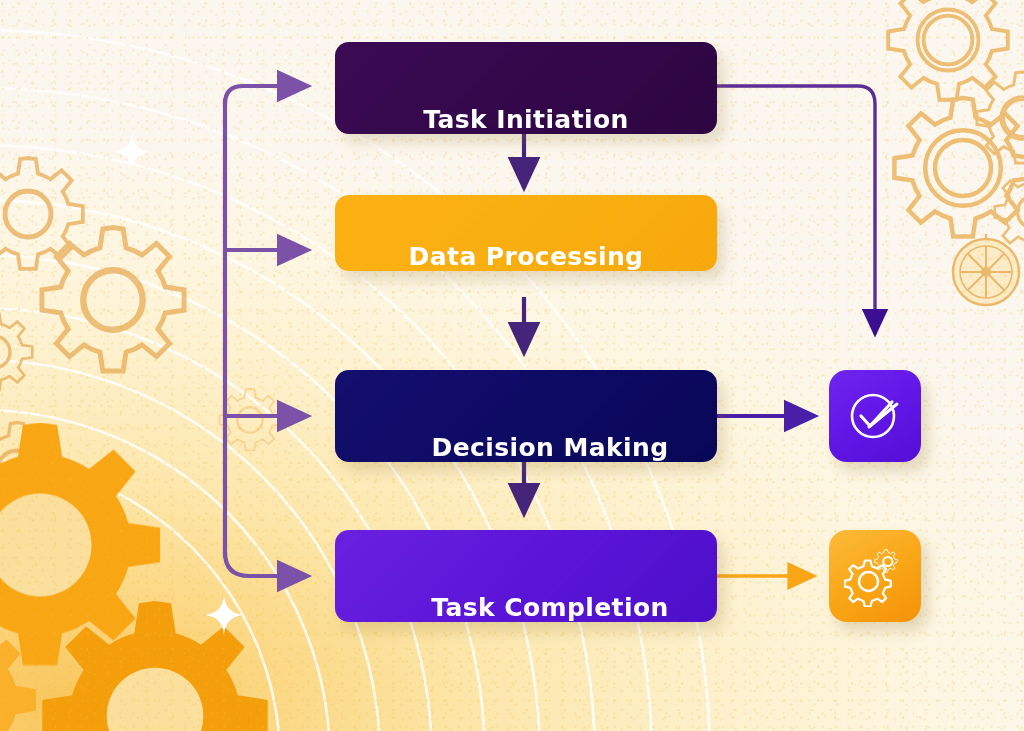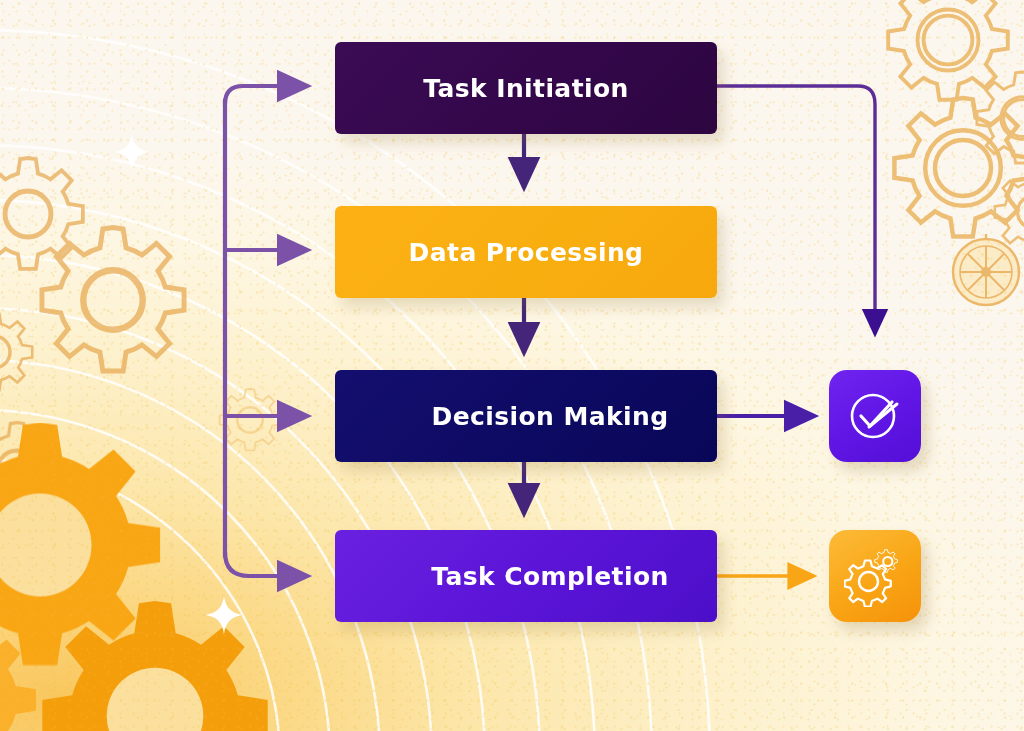--- a/index.html
+++ b/index.html
@@ -34,35 +34,35 @@
       radial-gradient(circle at 27% 88%, rgba(243,190,62,.30) 0 1.1px, transparent 1.4px),
       radial-gradient(circle at 59% 11%, rgba(243,190,62,.26) 0 1.0px, transparent 1.3px);
     background-size: 17px 17px, 23px 23px, 19px 19px, 29px 29px, 13px 13px, 31px 31px;
   }
 
   #arc-lines { opacity: .85; }
 
   
   .node {
     position: absolute;
-    border-radius: 6px;
+    border-radius: 14px;
     display: flex;
-    align-items: center;
+    align-items: flex-end;
     justify-content: center;
     color: #ffffff;
     font-size: 25px;
     font-weight: 700;
     letter-spacing: .4px;
     box-shadow: 7px 9px 14px rgba(140,110,40,.20);
   }
   .node-label { pointer-events: none; }
 
   #node-initiation { left:335px; top:42px;  width:382px; height:92px;
     background: linear-gradient(135deg,#3b0b54 0%,#33074a 55%,#2d0640 100%); }
-  #node-processing { left:335px; top:206px; width:382px; height:92px;
+  #node-processing { left:335px; top:195px; width:382px; height:76px;
     background: linear-gradient(135deg,#fcb014 0%,#f9ae10 55%,#f7a80c 100%); }
   #node-decision   { left:335px; top:370px; width:382px; height:92px;
     background: linear-gradient(135deg,#140f6e 0%,#0d0a63 55%,#090757 100%); padding-left: 48px; }
   #node-completion { left:335px; top:530px; width:382px; height:92px;
     background: linear-gradient(135deg,#6a20e0 0%,#5a14d6 55%,#4c0fc9 100%); padding-left: 48px; }
 
   
   .icon-tile {
     position: absolute;
     width: 92px; height: 92px;

